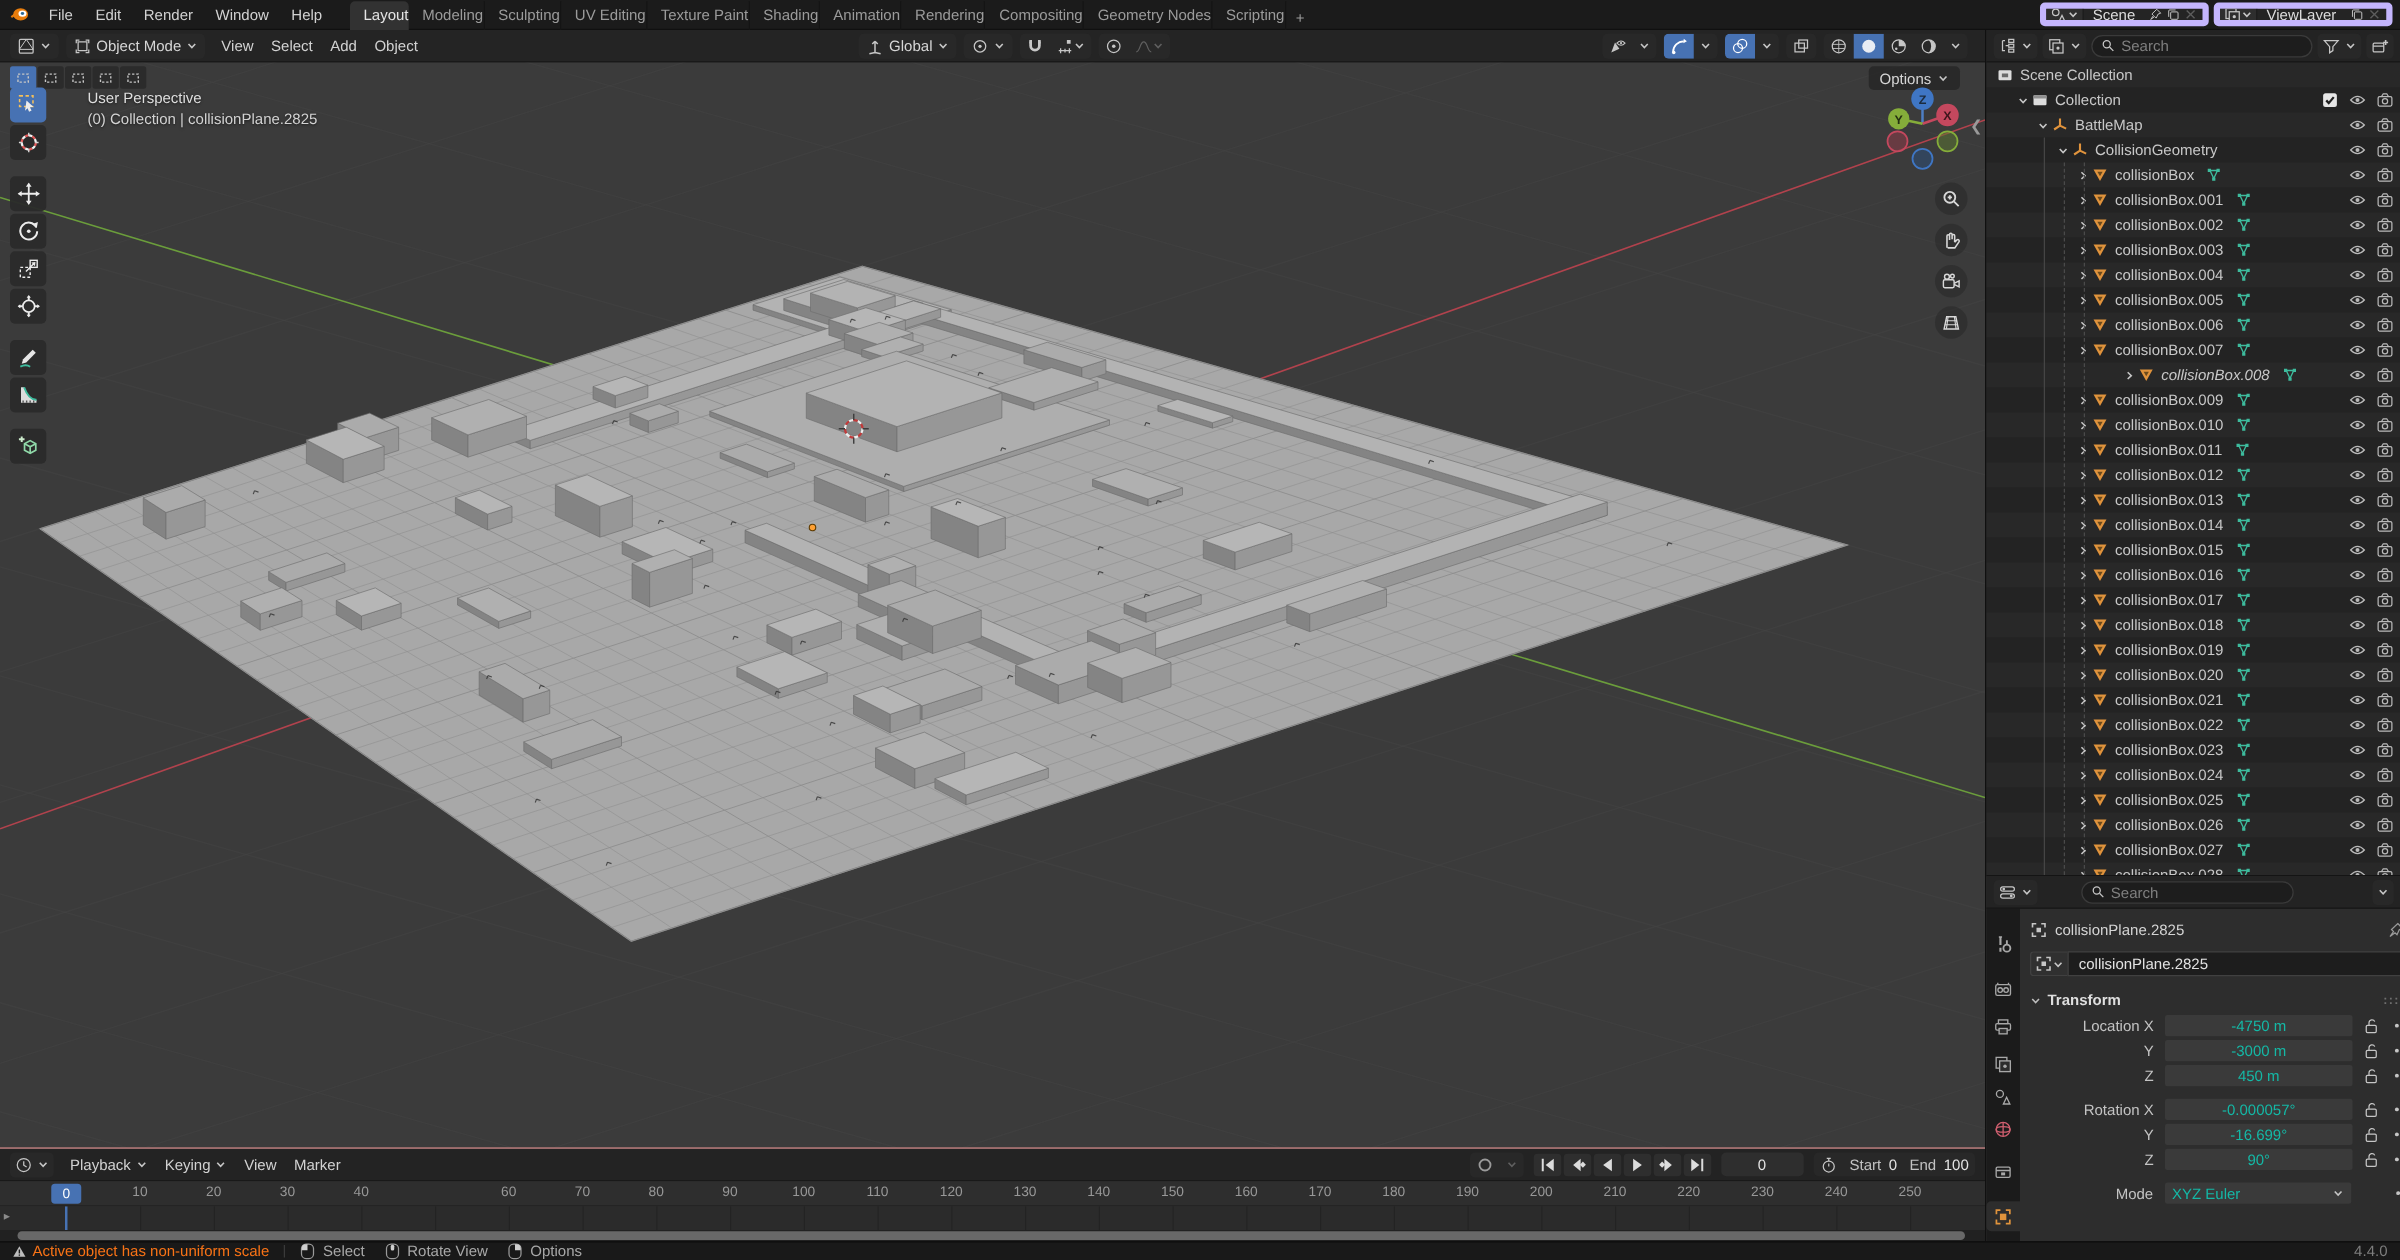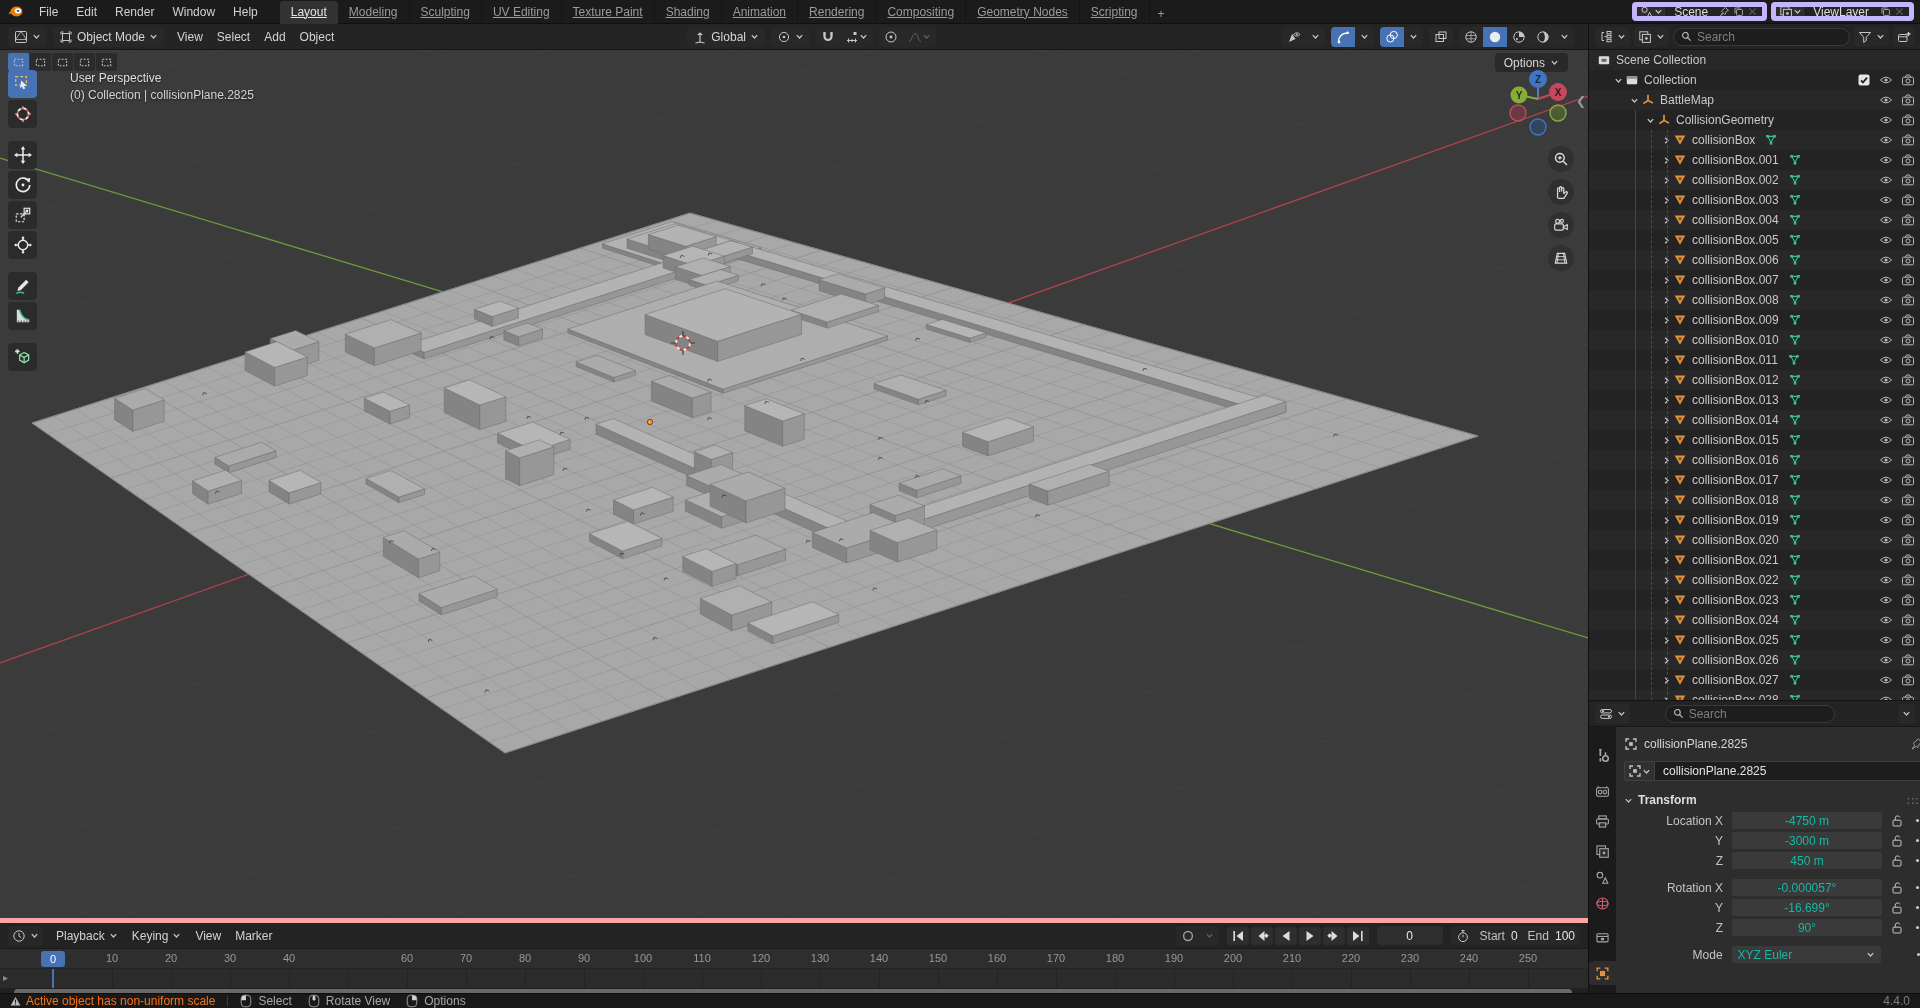--- a/index.html
+++ b/index.html
@@ -6,21 +6,21 @@
   * { margin:0; padding:0; box-sizing:border-box; user-select:none; }
   html,body { background:#101010; }
   body { font-family:"Liberation Sans","DejaVu Sans",sans-serif; font-size:12px; color:#c9c9c9; }
   #app { position:relative; width:1920px; height:1008px; background:#1b1b1b; overflow:hidden; }
 
   
   #topbar { position:absolute; left:0; top:0; width:1920px; height:24px; background:#1b1b1b; display:flex; align-items:center; border-bottom:1px solid #101010; }
   #menubar { display:flex; align-items:center; gap:2px; padding-left:6px; }
   .menu-item { padding:2px 8px; color:#d2d2d2; border-radius:3px; cursor:default; }
   #tabs { display:flex; align-items:flex-end; height:24px; margin-left:14px; }
-  .tab { padding:4px 11px 5px 11px; color:#9b9b9b; font-size:12px; border-right:1px solid #141414;text-decoration:underline; }
+  .tab { padding:4px 0 5px 11px; color:#9b9b9b; font-size:12px; border-right:1px solid #141414; }
   .tab.active { background:#323232; color:#e4e4e4; border-radius:4px 4px 0 0; border-right:none; }
   .tab-add { padding:3px 8px; color:#9b9b9b; }
   #topbar-right { margin-left:auto; display:flex; align-items:center; gap:4px; padding-right:6px; }
   .id-block { display:flex; align-items:center; background:#242424; border:5px solid #c4b5fd; border-radius:4px; height:19px; overflow:hidden; }
   .id-block .icon-btn { display:flex; align-items:center; padding:0 3px; background:#2e2e2e; height:100%; border-right:1px solid #1a1a1a; }
   .id-block .id-name { padding:0 7px; color:#dcdcdc; }
   .id-block .tail { display:flex; align-items:center; gap:3px; padding:0 4px; }
   .dim { opacity:.35; }
 
   
@@ -98,21 +98,21 @@
   #transform-head .grip { margin-left:auto; color:#6f6f6f; letter-spacing:1px; font-size:10px; }
   .tr-row { display:flex; align-items:center; height:19px; margin-top:1px; }
   .tr-row .lbl { width:108px; text-align:right; padding-right:9px; color:#c3c3c3; }
   .tr-row .val { width:150px; height:17px; background:#3a3a3a; border-radius:2px; display:flex; align-items:center; justify-content:center; color:#14b8a6; }
   .tr-row .val.select { justify-content:space-between; padding:0 6px; }
   .tr-row .lock { margin-left:8px; }
   .tr-row .adot { margin-left:8px; }
   .tr-gap { height:7px; }
 
   
-  #timeline { position:absolute; left:0; top:918px; width:1588px; height:75px; background:#2b2b2b; border-top:5px solid #fca5a5; }
+  #timeline { position:absolute; left:0; top:918px; width:1588px; height:75px; background:#2b2b2b; border-top:1px solid #fca5a5; }
   #tl-header { height:26px; background:#232323; display:flex; align-items:center; gap:6px; padding:0 8px; border-bottom:1px solid #191919; }
   #tl-menus { display:flex; align-items:center; }
   .tl-menu { display:flex; align-items:center; gap:4px; padding:2px 7px; color:#d2d2d2; }
   #tl-right { margin-left:auto; display:flex; align-items:center; gap:8px; }
   #transport { display:flex; align-items:center; gap:2px; }
   .tp-btn { width:22px; height:18px; display:flex; align-items:center; justify-content:center; background:#2e2e2e; border-radius:3px; }
   .tl-field { display:flex; align-items:center; justify-content:center; gap:6px; background:#2e2e2e; border-radius:4px; height:19px; padding:0 10px; color:#e4e4e4; }
   .tl-field .flabel { color:#c2c2c2; }
   #tl-ruler { position:relative; height:20px; background:#2e2e2e; border-bottom:1px solid #242424; overflow:hidden; }
   .tick-label { position:absolute; top:3px; width:30px; margin-left:-15px; text-align:center; font-size:11px; color:#989898; }
@@ -1422,21 +1422,21 @@
               </span>
               <span class="i">
                 <svg viewBox="0 0 14 14" fill="none">
                   <rect x="1.5" y="4.2" width="11" height="7.6" rx="1.2" stroke="currentColor"></rect>
                   <circle cx="7" cy="8" r="2.1" stroke="currentColor"></circle>
                   <path d="M4.2 4.2L5.6 2h2.8l1.4 2.2" stroke="currentColor"></path>
                 </svg>
               </span>
             </span>
           </div>
-          <div class="or-row" style="padding-left: 70px;">
+          <div class="or-row" style="padding-left: 107px; font-style: italic;">
             <span class="chev-cell">
               <span class="i xs">
                 <svg viewBox="0 0 10 10" fill="none">
                   <path d="M3.5 2l3.2 3-3.2 3" stroke="currentColor" stroke-width="1.4"></path>
                 </svg>
               </span>
             </span>
             <span class="i">
               <svg viewBox="0 0 14 14" fill="none">
                 <path d="M1.8 2.6h10.4L7 11.8z" fill="#e0933c"></path>

